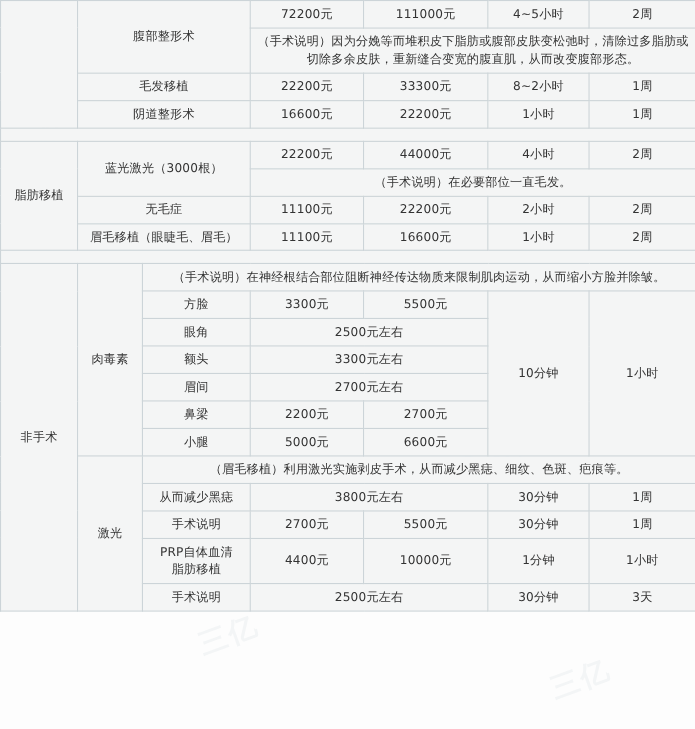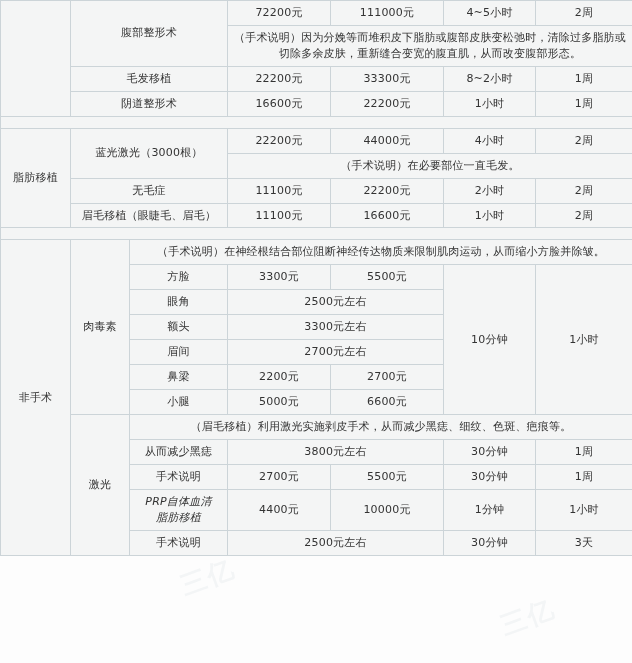--- a/index.html
+++ b/index.html
@@ -197,21 +197,21 @@
 
       <tr>
         <td class="nopad">手术说明</td>
         <td class="nopad">2700元</td>
         <td class="nopad">5500元</td>
         <td>30分钟</td>
         <td>1周</td>
       </tr>
 
       <tr>
-        <td class="nopad" style="white-space:pre-line;font-style:italic;">PRP自体血清
+        <td class="nopad" style="white-space:pre-line;">PRP自体血清
 脂肪移植</td>
         <td class="nopad">4400元</td>
         <td class="nopad">10000元</td>
         <td>1分钟</td>
         <td>1小时</td>
       </tr>
 
       <tr>
         <td class="nopad">手术说明</td>
         <td class="nopad" colspan="2">2500元左右</td>

